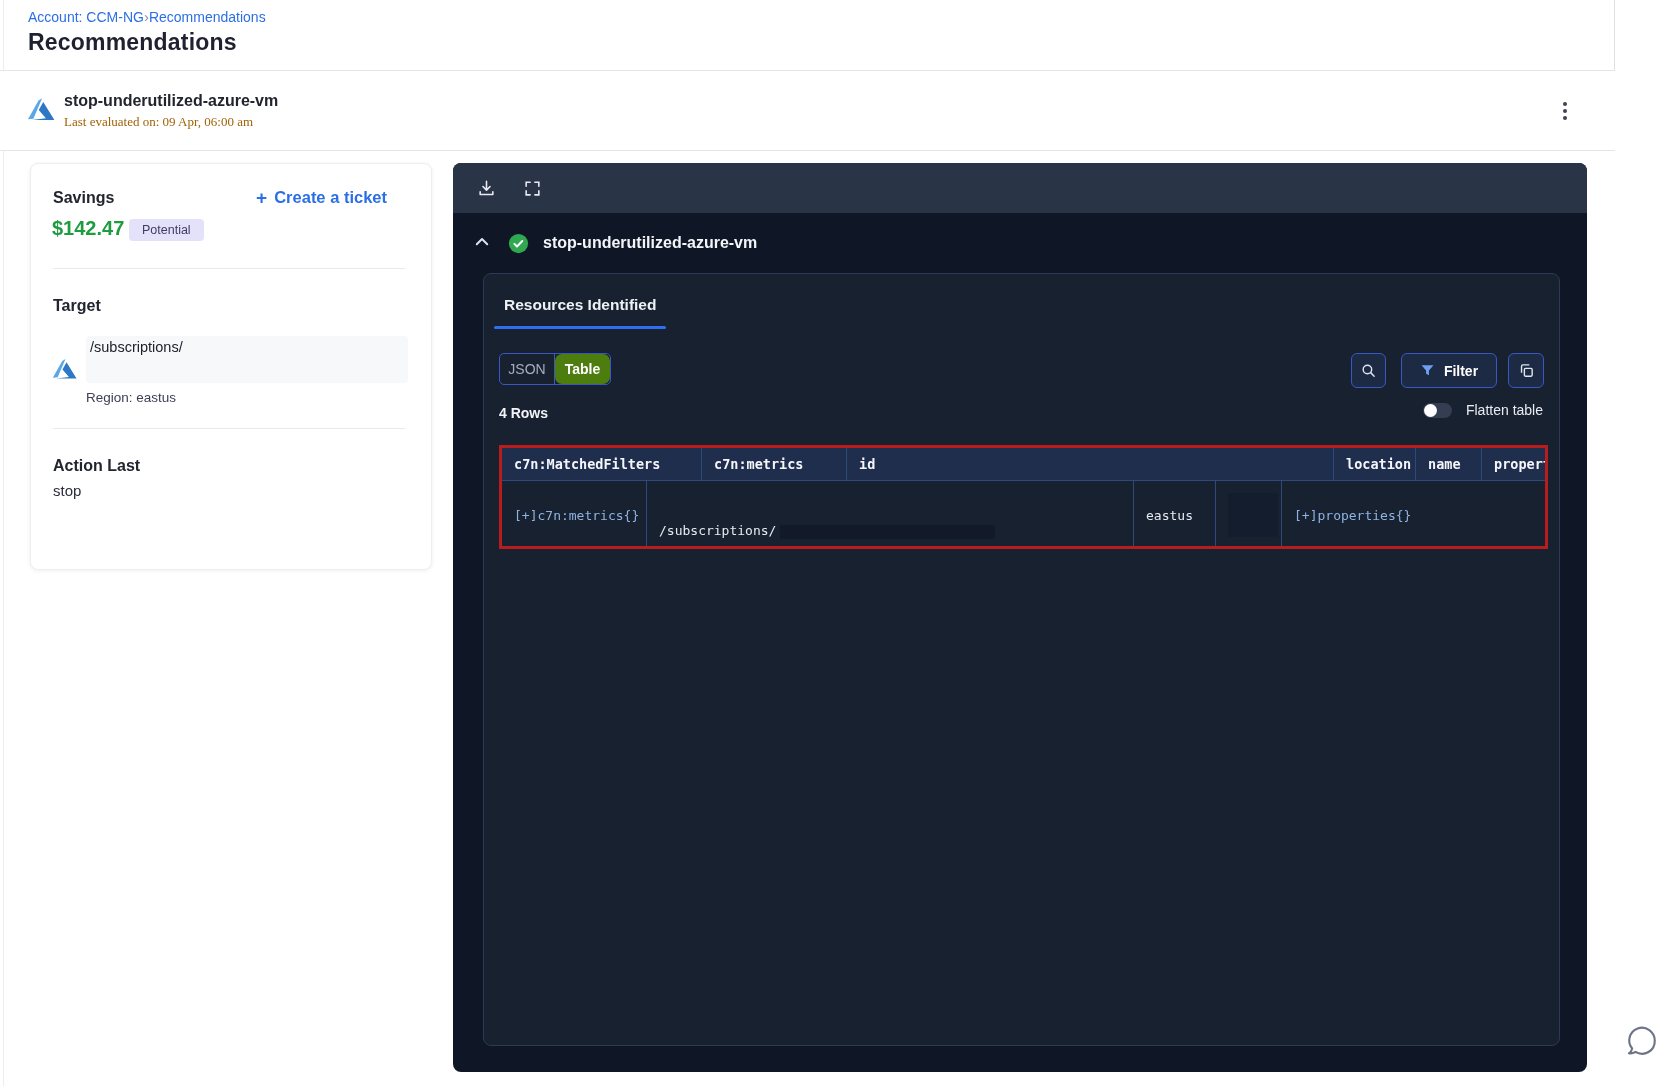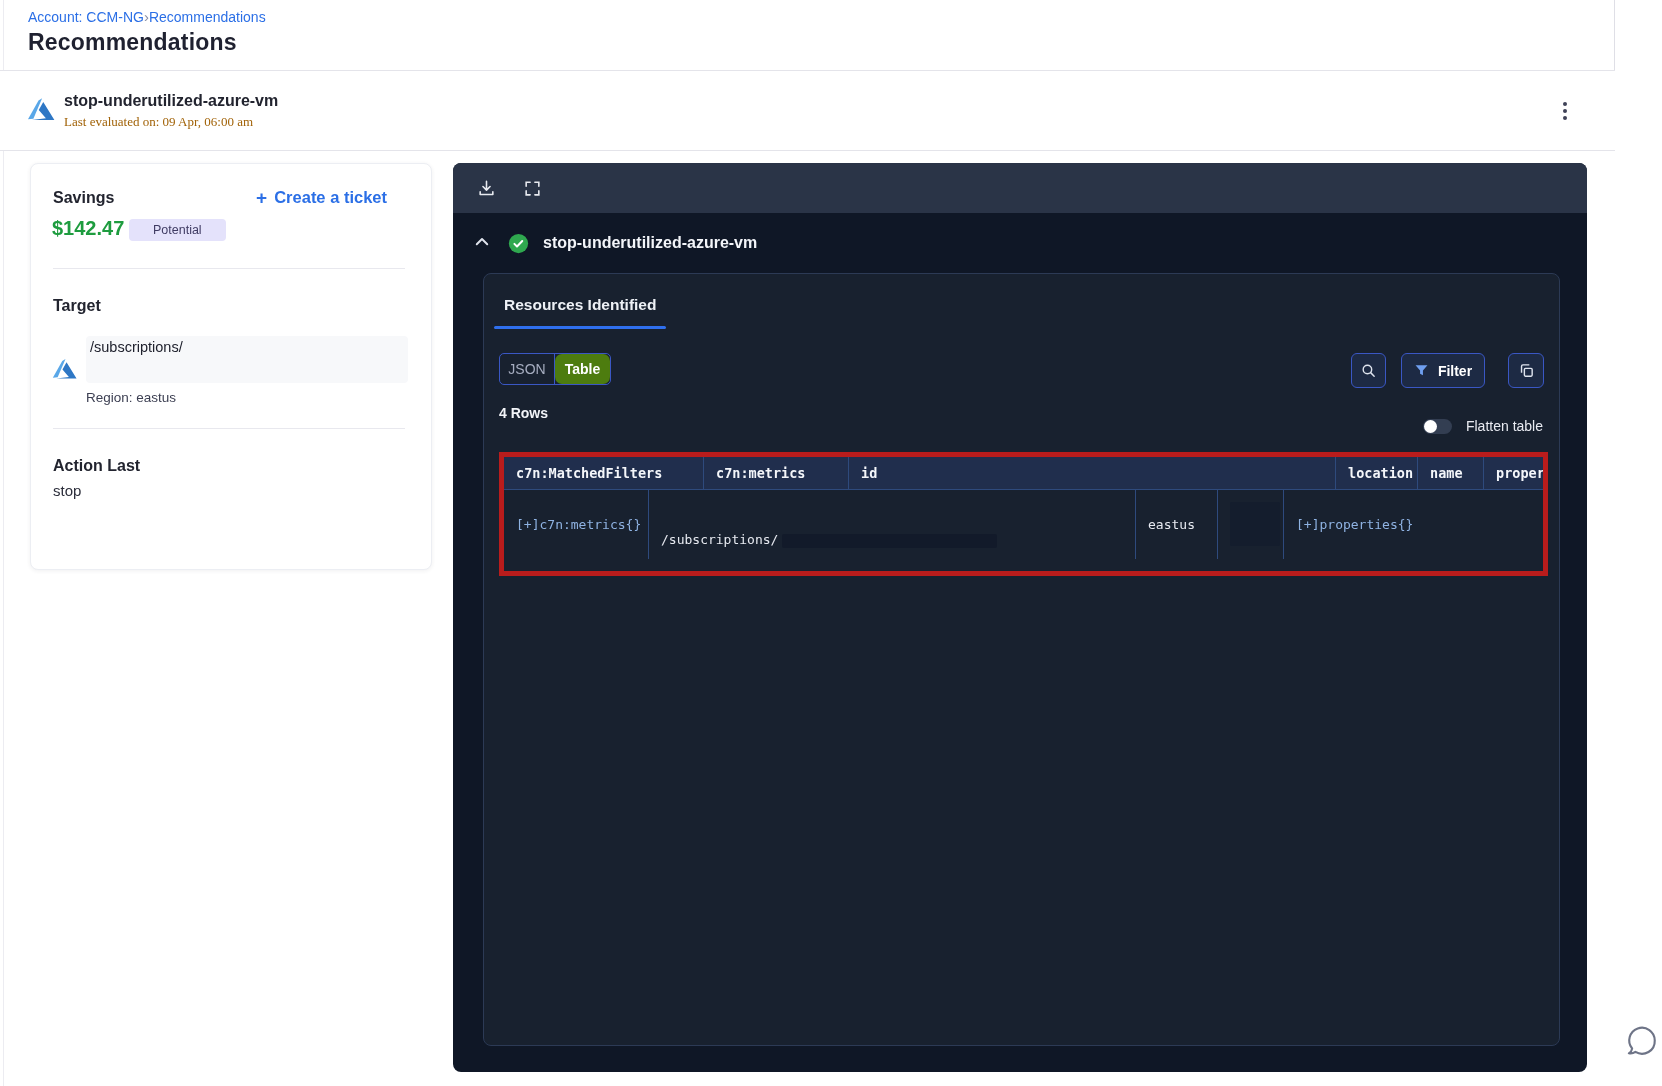--- a/index.html
+++ b/index.html
@@ -32,21 +32,21 @@
   
   .left-card { position:absolute; left:30px; top:163px; width:402px; height:407px; background:#fff;
                border:1px solid #eceef3; border-radius:8px; box-shadow:0 1px 4px rgba(40,41,61,.07); }
   .savings-label { position:absolute; left:22px; top:25px; font-size:16px; font-weight:bold; color:#22242f; }
   .create-ticket { position:absolute; right:44px; top:24px; background:none; border:none; color:#2b6fe6;
                    font-size:16.5px; font-weight:bold; display:flex; align-items:center; gap:7px; cursor:pointer;
                    font-family:"Liberation Sans", sans-serif; }
   .plus-glyph { font-size:19px; font-weight:bold; line-height:1; }
   .savings-amount { position:absolute; left:21px; top:53px; font-size:20px; font-weight:bold; color:#1e9c3f; }
   .potential-badge { position:absolute; left:98px; top:55px; background:#e4e2fb; color:#3f3b63;
-                     font-size:12.5px; padding:4px 24px; border-radius:4px; }
+                     font-size:12.5px; padding:4px 13px; border-radius:4px; }
   .card-div1 { position:absolute; left:22px; right:26px; top:104px; height:1px; background:#e8e8ee; }
   .target-label { position:absolute; left:22px; top:133px; font-size:16px; font-weight:bold; color:#22242f; }
   .target-block { position:absolute; left:55px; top:172px; width:322px; height:47px; background:#f7f8fa; border-radius:4px; }
   .target-path { position:absolute; left:4px; top:3px; font-size:14.5px; color:#20222e; }
   .azure-sm { position:absolute; left:20px; top:192px; width:27px; height:27px; }
   .target-region { position:absolute; left:55px; top:226px; font-size:13.5px; color:#3c3f52; }
   .card-div2 { position:absolute; left:22px; right:26px; top:264px; height:1px; background:#e8e8ee; }
   .action-label { position:absolute; left:22px; top:293px; font-size:16px; font-weight:bold; color:#22242f; }
   .action-value { position:absolute; left:22px; top:318px; font-size:15px; color:#2b2d3a; }
 
@@ -70,33 +70,33 @@
   .seg-control { position:absolute; left:15px; top:79px; height:32px; display:flex; border:1px solid #3a57c4;
                  border-radius:5px; overflow:hidden; }
   .seg { width:55px; display:flex; align-items:center; justify-content:center; font-size:14px; cursor:pointer;
          background:transparent; border:none; font-family:"Liberation Sans", sans-serif; }
   .seg-json { color:#a6adc0; border-right:1px solid #3a57c4; }
   .seg-table { color:#ffffff; font-weight:bold; background:#4d7c0f;border-radius:7px; }
 
   .icon-btn { position:absolute; top:79px; height:35px; background:#1d2a44; border:1px solid #3a57c4;
               border-radius:6px; display:flex; align-items:center; justify-content:center; cursor:pointer; color:#dfe4ee; }
   .search-btn { left:867px; width:35px; }
-  .filter-btn { left:917px; width:84px; gap:9px; color:#fff; font-weight:bold; font-size:14px;
+  .filter-btn { left:917px; width:96px; gap:9px; color:#fff; font-weight:bold; font-size:14px;
                 font-family:"Liberation Sans", sans-serif;text-align:center; }
   .copy-btn { left:1024px; width:36px; }
 
   .rows-count { position:absolute; left:15px; top:131px; font-size:14px; font-weight:bold; color:#f2f4f8; }
-  .flatten { position:absolute; right:16px; top:144px; display:flex; align-items:center; gap:14px; }
+  .flatten { position:absolute; right:16px; top:128px; display:flex; align-items:center; gap:14px; }
   .toggle { width:29px; height:15px; background:#333e52; border-radius:8px; position:relative; cursor:pointer; border:none; }
   .toggle .knob { position:absolute; left:1px; top:1px; width:13px; height:13px; background:#fff; border-radius:50%; }
   .flatten-label { font-size:14px; color:#e9ebf2; }
 
   
-  .tbl-wrap { position:absolute; left:15px; top:178px; width:1049px; height:124px; overflow:hidden;
-              border:5px solid #b91c1c; }
+  .tbl-wrap { position:absolute; left:15px; top:171px; width:1049px; height:104px; overflow:hidden;
+              border:3px solid #b91c1c; }
   .tbl { display:flex; flex-direction:column; width:1180px; font-family:"DejaVu Sans Mono", monospace; }
   .tr { display:flex; }
   .tr-head .td { height:33px; background:#202e4d; color:#f4f6fa; font-weight:bold; font-size:13.5px;
                  line-height:33px; border-bottom:1px solid #2e4a7d; }
   .td { flex:none; padding:0 12px; border-right:1px solid #2e4a7d; overflow:hidden; white-space:nowrap; }
   .c-mf { width:200px; } .c-me { width:145px; } .c-id { width:487px; }
   .c-lo { width:82px; } .c-na { width:66px; } .c-pr { width:200px; border-right:none; }
   .tr-data .td { height:69px; font-size:13px; }
   .cell-link { color:#8fb3e3; display:flex; align-items:center; }
   .cell-text { color:#e7eaf1; display:flex; align-items:center; }

